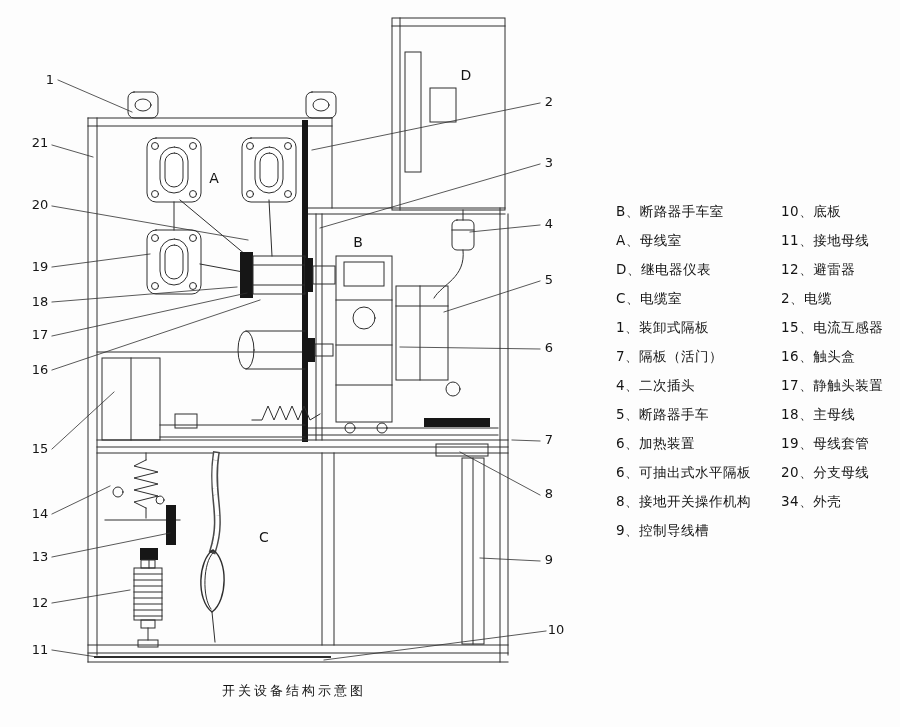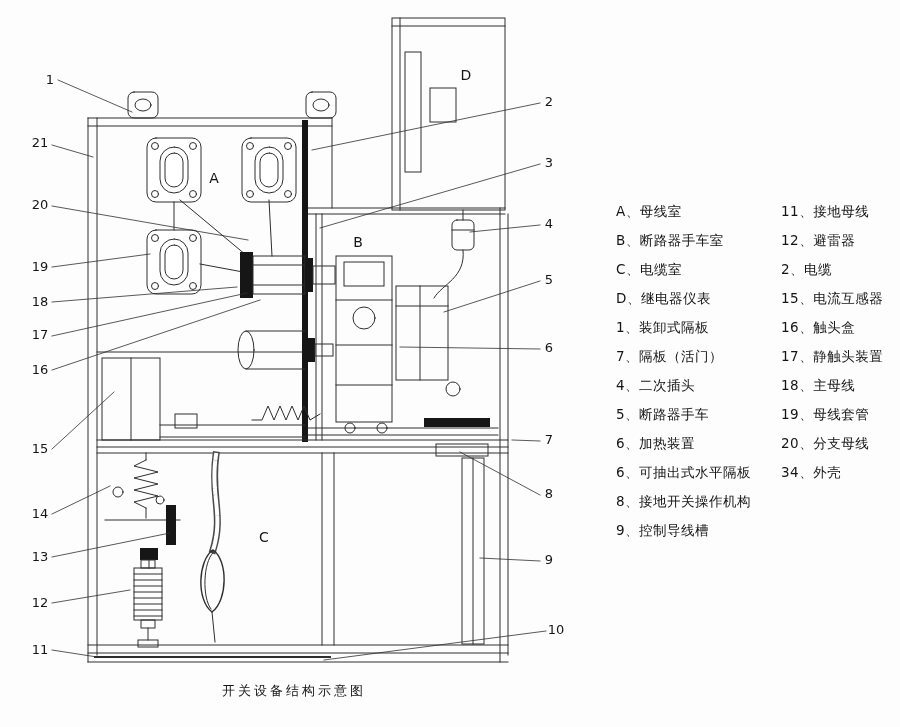--- a/index.html
+++ b/index.html
@@ -202,35 +202,36 @@
 
     <g text-anchor="middle">
       <text class="comp" x="214" y="183">A</text>
       <text class="comp" x="358" y="247">B</text>
       <text class="comp" x="264" y="542">C</text>
       <text class="comp" x="466" y="80">D</text>
     </g>
   </svg>
 
   <div class="legend" style="left:616px;top:197px;">
+    <div>B、断路器手车室</div>
     <div>A、母线室</div>
-    <div>B、断路器手车室</div>
+    <div>D、继电器仪表</div>
     <div>C、电缆室</div>
-    <div>D、继电器仪表</div>
     <div>1、装卸式隔板</div>
     <div>7、隔板（活门）</div>
     <div>4、二次插头</div>
     <div>5、断路器手车</div>
     <div>6、加热装置</div>
     <div>6、可抽出式水平隔板</div>
     <div>8、接地开关操作机构</div>
     <div>9、控制导线槽</div>
   </div>
 
   <div class="legend" style="left:781px;top:197px;">
+    <div>10、底板</div>
     <div>11、接地母线</div>
     <div>12、避雷器</div>
     <div>2、电缆</div>
     <div>15、电流互感器</div>
     <div>16、触头盒</div>
     <div>17、静触头装置</div>
     <div>18、主母线</div>
     <div>19、母线套管</div>
     <div>20、分支母线</div>
     <div>34、外壳</div>

